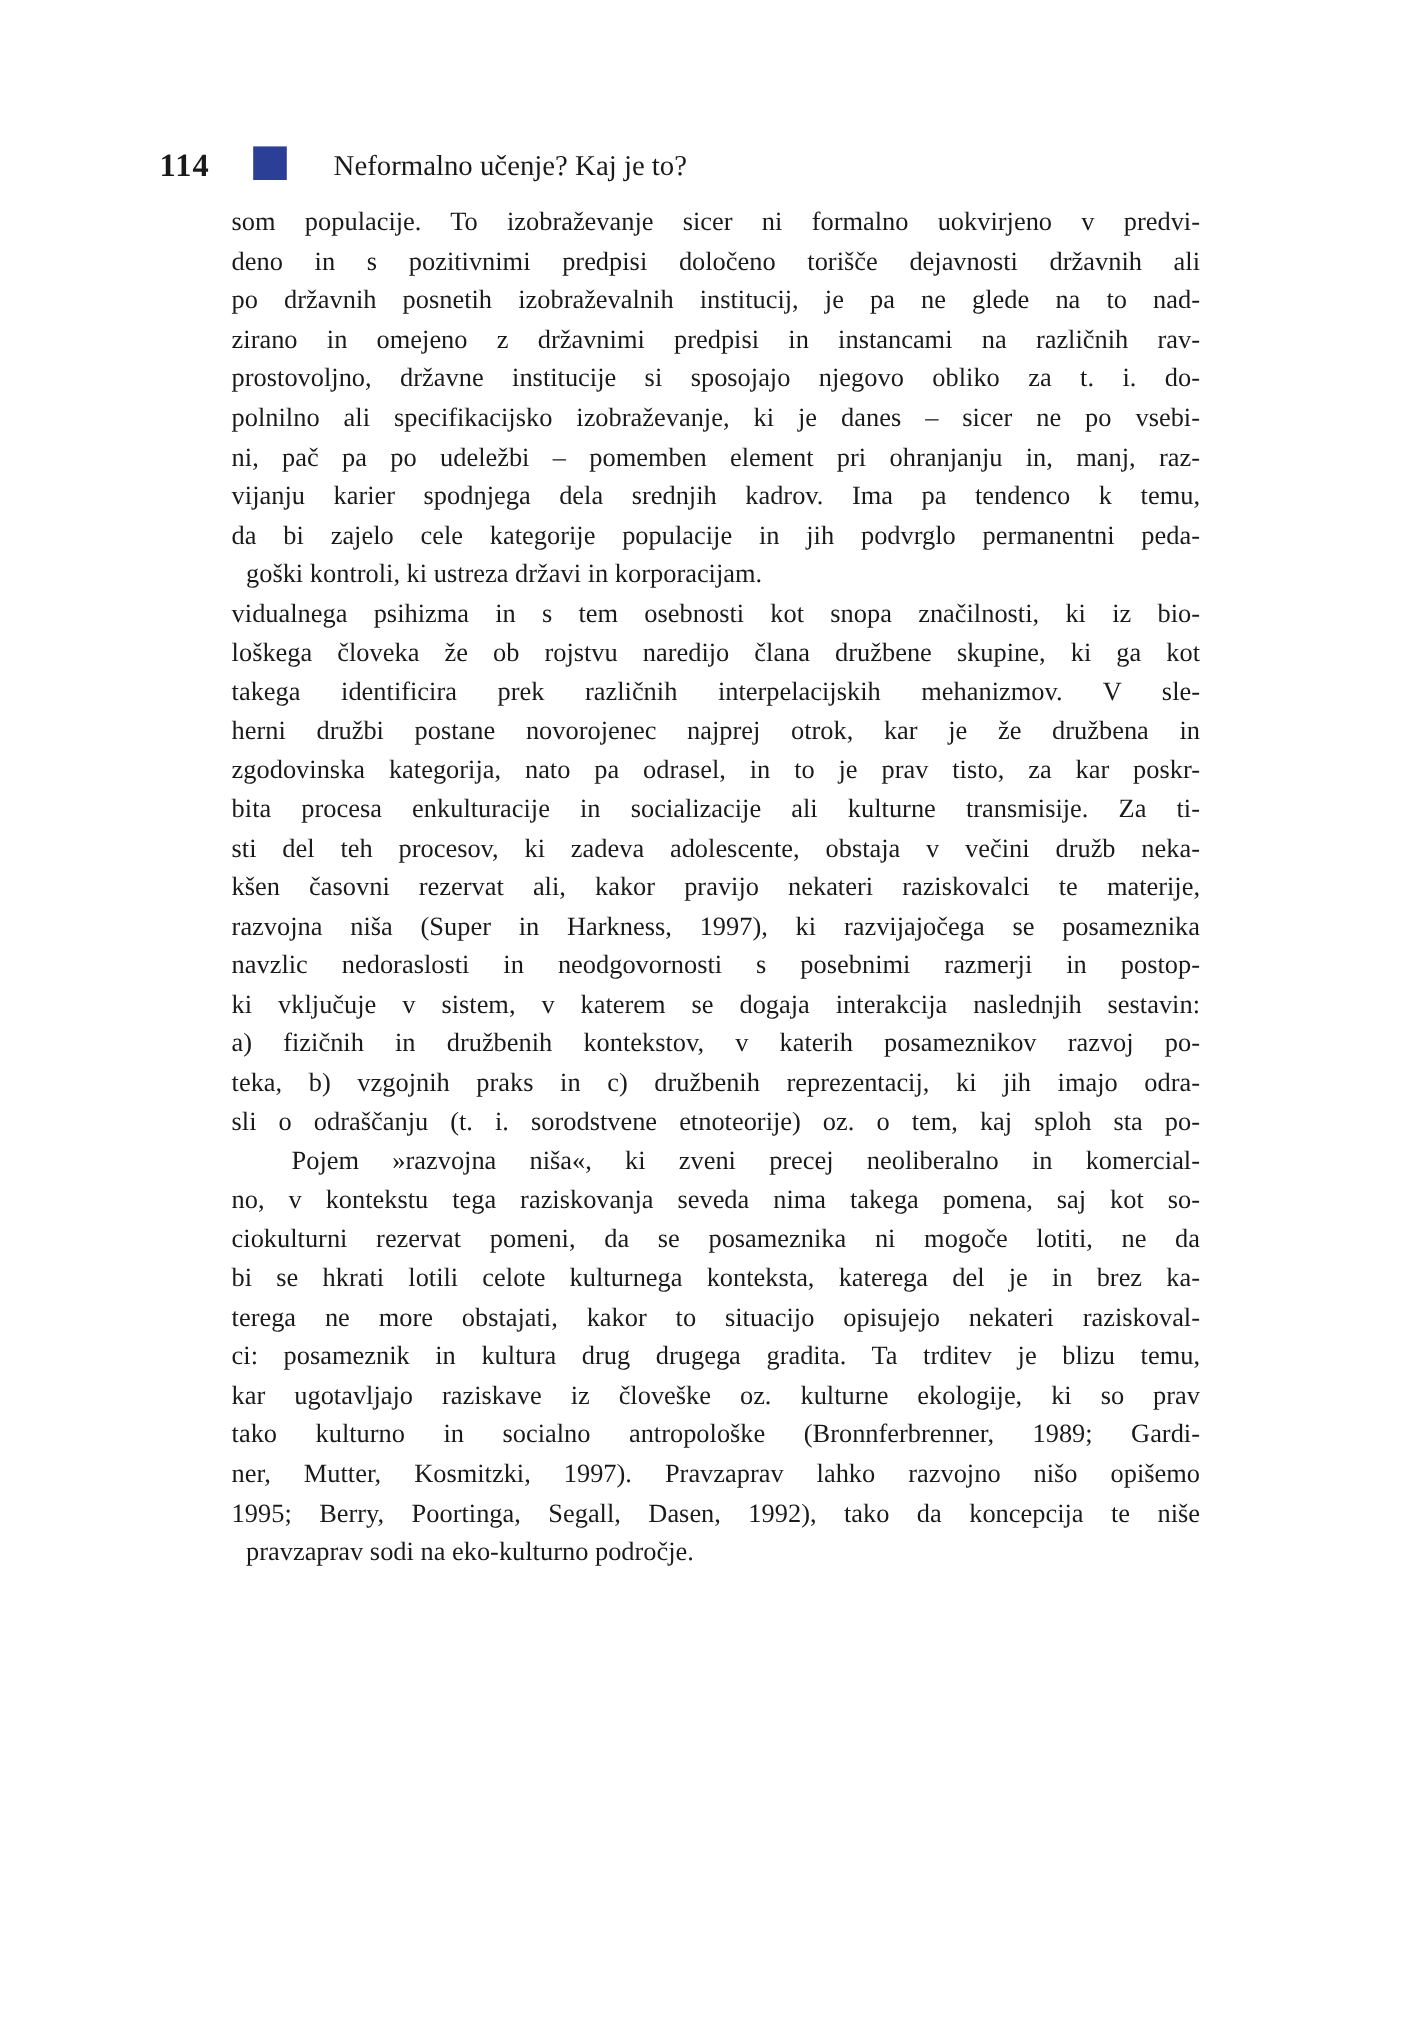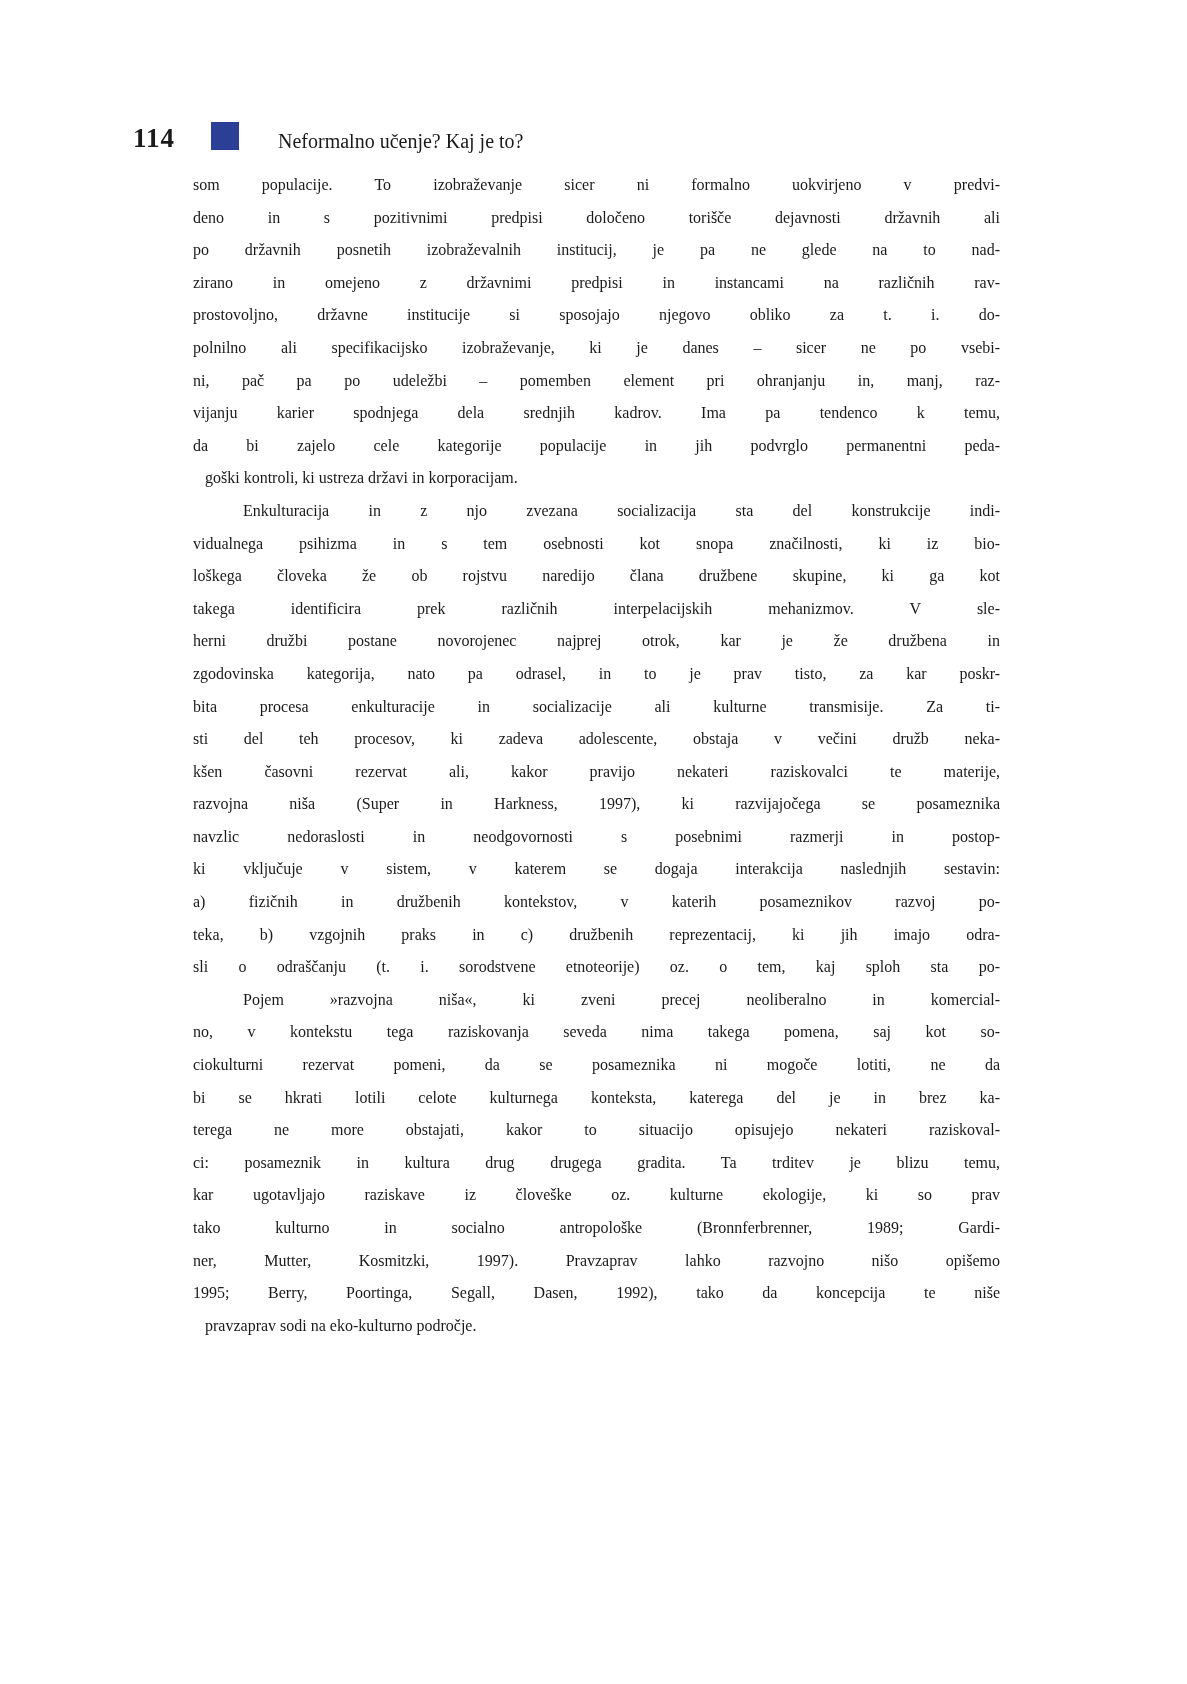--- a/index.html
+++ b/index.html
@@ -33,35 +33,35 @@
     font-variant: small-caps;
   }
   .header-square {
     width: 28px;
     height: 28px;
     background: #2a3f95;
     margin-right: 10px;
     margin-bottom: 2px;
   }
   .running-title {
-    font-size: 20px;
+    font-size: 24px;
     line-height: 1;
     margin-bottom: 1px;
   }
   .body-text {
     position: absolute;
     left: 193px;
     top: 169px;
     width: 807px;
   }
   .line {
     display: block;
     height: 32.6px;
     line-height: 32.6px;
-    font-size: 16px;
+    font-size: 22px;
     text-align: justify;
     text-align-last: justify;
     white-space: nowrap;
   }
   .line.last {
     text-align-last: left;
   }
   .line.indent {
     padding-left: 50px;
   }
@@ -91,21 +91,20 @@
       <div class="line"><span class="line-inner">po državnih posnetih izobraževalnih institucij, je pa ne glede na to nad-</span></div>
       <div class="line"><span class="line-inner">zirano in omejeno z državnimi predpisi in instancami na različnih rav-</span></div>
       <div class="line"><span class="line-inner">prostovoljno, državne institucije si sposojajo njegovo obliko za t. i. do-</span></div>
       <div class="line"><span class="line-inner">polnilno ali specifikacijsko izobraževanje, ki je danes – sicer ne po vsebi-</span></div>
       <div class="line"><span class="line-inner">ni, pač pa po udeležbi – pomemben element pri ohranjanju in, manj, raz-</span></div>
       <div class="line"><span class="line-inner">vijanju karier spodnjega dela srednjih kadrov. Ima pa tendenco k temu,</span></div>
       <div class="line"><span class="line-inner">da bi zajelo cele kategorije populacije in jih podvrglo permanentni peda-</span></div>
       <div class="line last"><span class="line-inner">goški kontroli, ki ustreza državi in korporacijam.</span></div>
     </div>
     <div>
-      <div class="line indent"><span class="line-inner">Enkulturacija in z njo zvezana socializacija sta del konstrukcije indi-</span></div>
       <div class="line"><span class="line-inner">vidualnega psihizma in s tem osebnosti kot snopa značilnosti, ki iz bio-</span></div>
       <div class="line"><span class="line-inner">loškega človeka že ob rojstvu naredijo člana družbene skupine, ki ga kot</span></div>
       <div class="line"><span class="line-inner">takega identificira prek različnih interpelacijskih mehanizmov. V sle-</span></div>
       <div class="line"><span class="line-inner">herni družbi postane novorojenec najprej otrok, kar je že družbena in</span></div>
       <div class="line"><span class="line-inner">zgodovinska kategorija, nato pa odrasel, in to je prav tisto, za kar poskr-</span></div>
       <div class="line"><span class="line-inner">bita procesa enkulturacije in socializacije ali kulturne transmisije. Za ti-</span></div>
       <div class="line"><span class="line-inner">sti del teh procesov, ki zadeva adolescente, obstaja v večini družb neka-</span></div>
       <div class="line"><span class="line-inner">kšen časovni rezervat ali, kakor pravijo nekateri raziskovalci te materije,</span></div>
       <div class="line"><span class="line-inner">razvojna niša (Super in Harkness, 1997), ki razvijajočega se posameznika</span></div>
       <div class="line"><span class="line-inner">navzlic nedoraslosti in neodgovornosti s posebnimi razmerji in postop-</span></div>

